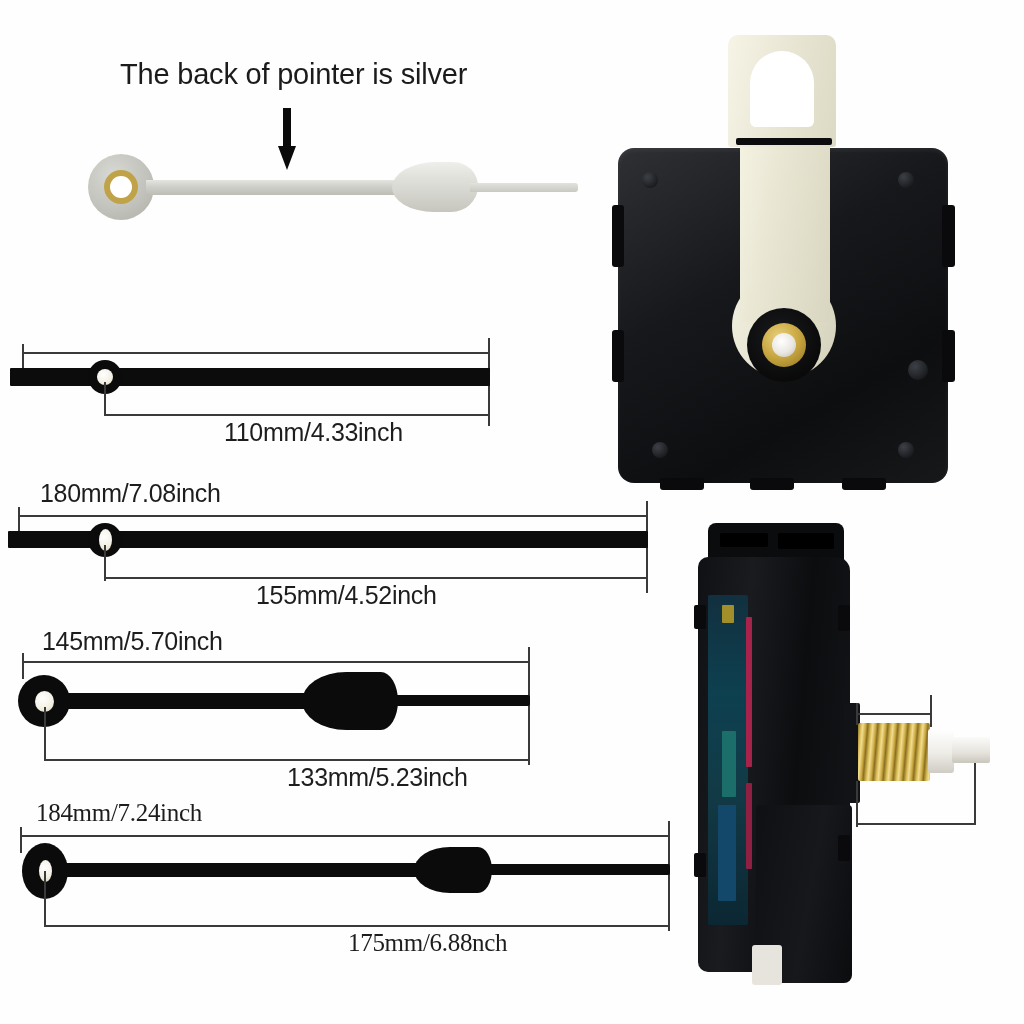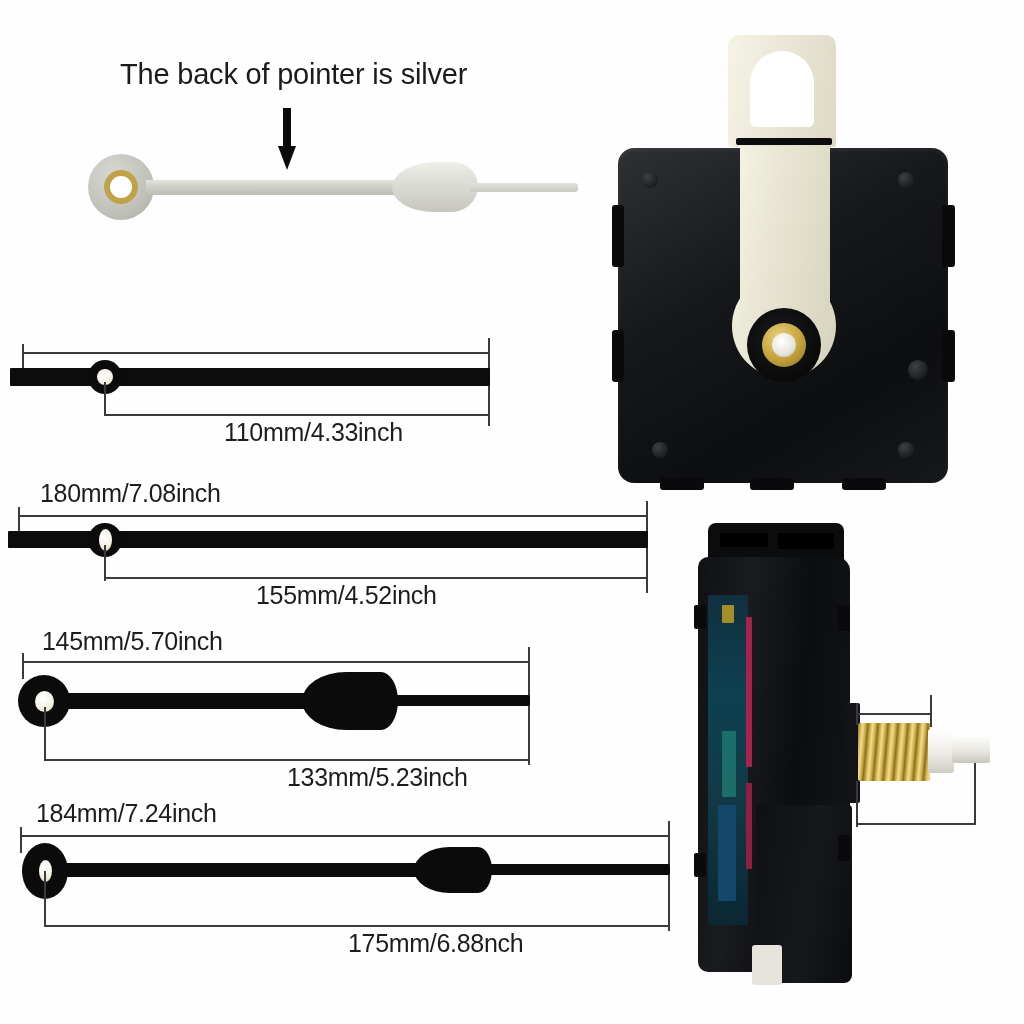--- a/index.html
+++ b/index.html
@@ -287,21 +287,21 @@
       <div class="abs taper" style="left:44px; top:26px; width:252px; height:16px; border-radius:0 2px 2px 0;"></div>
       <div class="abs spade-blob" style="left:284px; top:5px; width:96px; height:58px;"></div>
       <div class="abs taper" style="left:368px; top:28px; width:144px; height:11px; border-radius:0 2px 2px 0;"></div>
     </div>
 
     <div class="abs dim-tick" style="left:44px; top:92px; height:54px;"></div>
     <div class="abs dim-line" style="left:44px; top:144px; width:486px;"></div>
     <div class="abs dim-label" style="left:272px; top:148px;margin-left:15px;">133mm/5.23inch</div>
   </div>
 
-  <div class="abs" style="left:0; top:785px; width:700px; height:160px;">
+  <div class="abs" style="left:0; top:785px; width:700px; height:160px;font-family:Liberation Serif, serif;">
     <div class="abs dim-label" style="left:36px; top:14px;">184mm/7.24inch</div>
 
     <div class="abs dim-tick" style="left:20px; top:42px; height:26px;"></div>
     <div class="abs dim-line" style="left:20px; top:50px; width:650px;"></div>
     <div class="abs dim-tick" style="left:668px; top:36px; height:110px;"></div>
 
     <div class="abs" style="left:22px; top:54px; width:648px; height:68px;">
       <div class="abs hand-hub-ov" style="left:0px; top:4px;">
         <div class="hub-hole hole-14"></div>
       </div>

